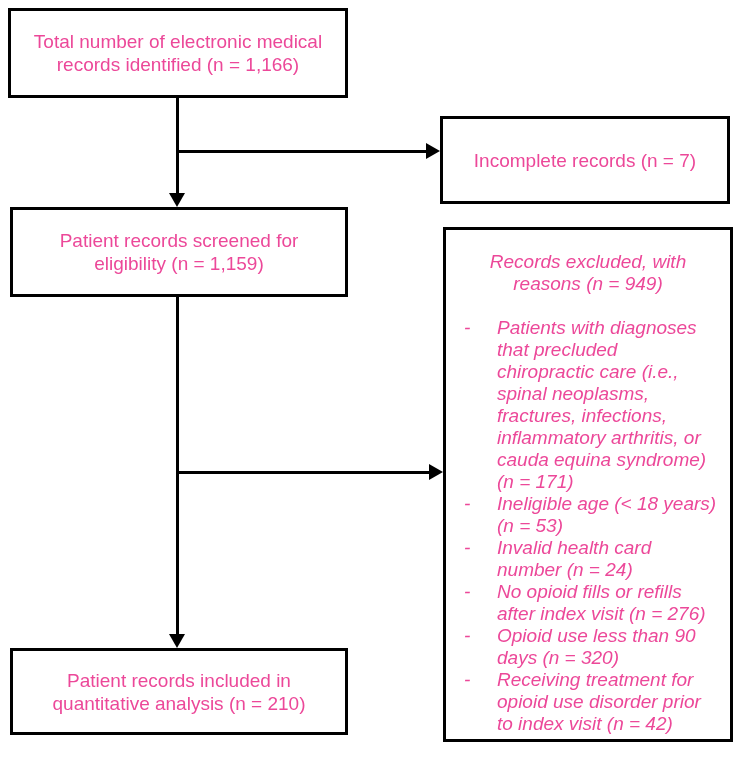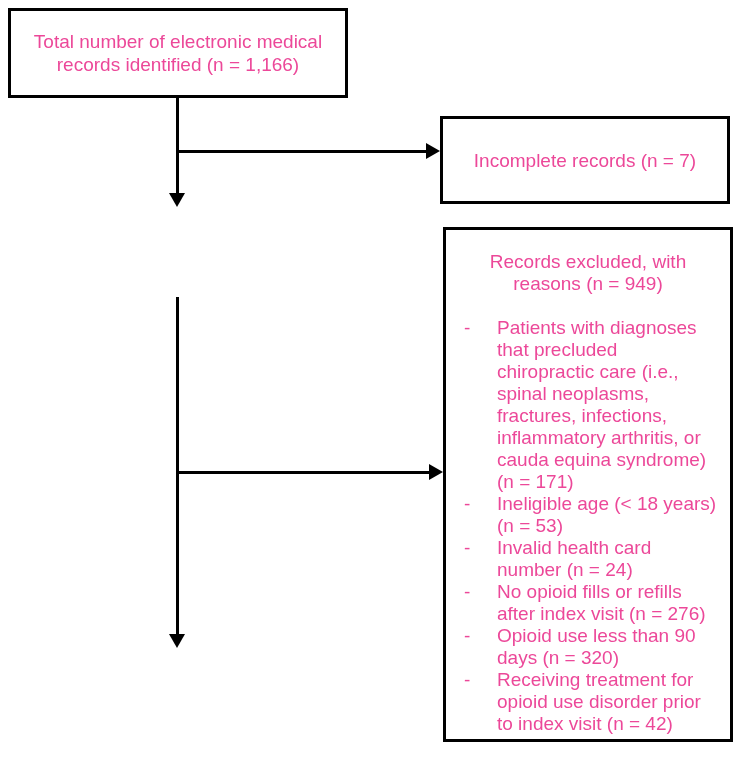--- a/index.html
+++ b/index.html
@@ -28,20 +28,21 @@
   #box-identified { left: 8px;   top: 8px;   width: 340px; height: 90px; }
   #box-incomplete { left: 440px; top: 107px; width: 290px; height: 88px; margin-top: 9px; }
   #box-screened   { left: 10px;  top: 207px; width: 338px; height: 90px; }
   #box-included   { left: 10px;  top: 648px; width: 338px; height: 87px; }
   #box-excluded {
     left: 443px; top: 227px; width: 290px; height: 515px;
     display: block;
     text-align: left;
     white-space: normal;
     line-height: 22px;
+    font-style: italic;
   }
   .excluded-title {
     text-align: center;
     white-space: pre-line;
     padding: 21px 8px 0 8px;
   }
   .reason-list {
     list-style: none;
     margin: 22px 0 0 0;
     padding: 0 5px 0 18px;
@@ -82,20 +83,24 @@
 
   <div class="box" id="box-identified">
     <span>Total number of electronic medical
 records identified (n = 1,166)</span>
   </div>
 
   <div class="box" id="box-incomplete">
     <span>Incomplete records (n = 7)</span>
   </div>
 
+  <div class="box" id="box-screened">
+    <span>Patient records screened for
+eligibility (n = 1,159)</span>
+  </div>
 
   <div class="box" id="box-excluded">
     <div class="excluded-title">Records excluded, with
 reasons (n = 949)</div>
     <ul class="reason-list">
         <li class="reason-item">
           <span class="reason-dash">-</span>
           <span class="reason-text">Patients with diagnoses
 that precluded
 chiropractic care (i.e.,
@@ -127,20 +132,24 @@
         </li>
         <li class="reason-item">
           <span class="reason-dash">-</span>
           <span class="reason-text">Receiving treatment for
 opioid use disorder prior
 to index visit (n = 42)</span>
         </li>
       </ul>
   </div>
 
+  <div class="box" id="box-included">
+    <span>Patient records included in
+quantitative analysis (n = 210)</span>
+  </div>
 
   <div class="line" id="line-v1"></div>
   <div class="line" id="line-h1"></div>
   <div class="line" id="line-v2"></div>
   <div class="line" id="line-h2"></div>
 
   <div class="arrow-down" id="arrow-to-screened"></div>
   <div class="arrow-down" id="arrow-to-included"></div>
   <div class="arrow-right" id="arrow-to-incomplete"></div>
   <div class="arrow-right" id="arrow-to-excluded"></div>

